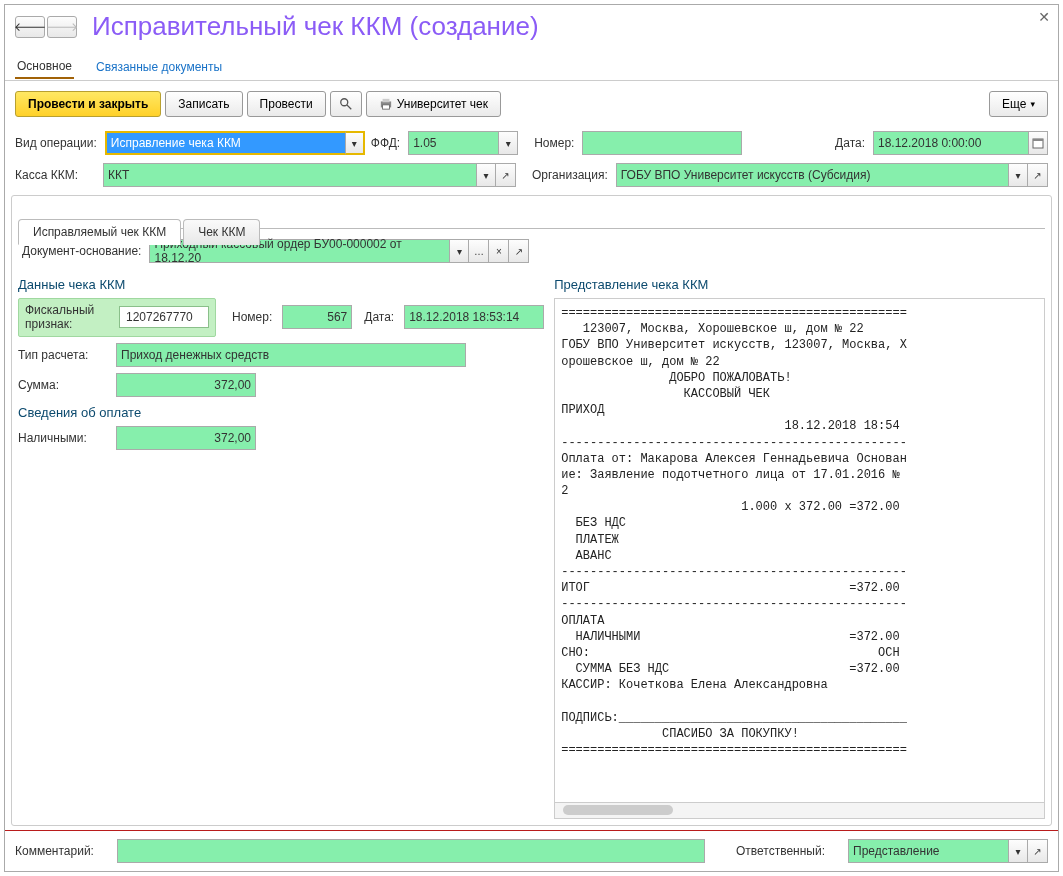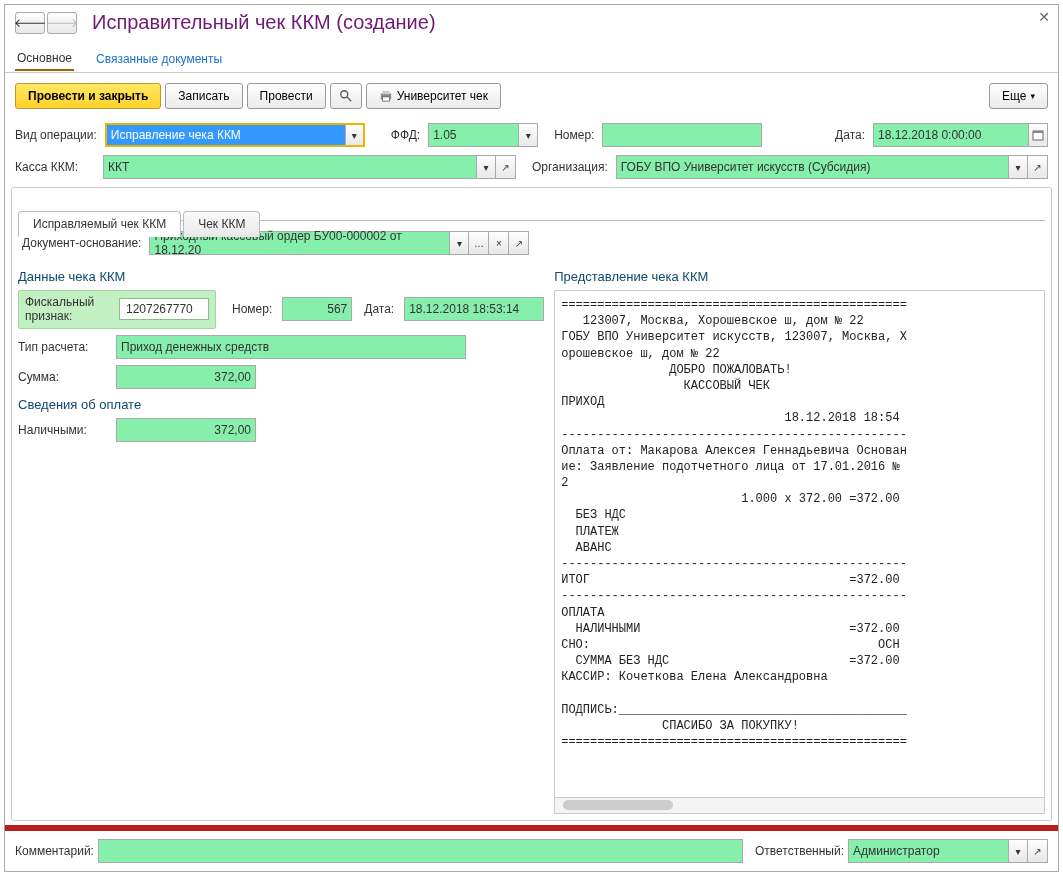--- a/index.html
+++ b/index.html
@@ -27,21 +27,21 @@
   .nav-btns { display: flex; gap: 2px; }
   .nav-btn {
     width: 30px; height: 22px;
     border: 1px solid #aaa;
     background: linear-gradient(#fdfdfd,#e8e8e8);
     border-radius: 3px;
     display: flex; align-items: center; justify-content: center;
     cursor: pointer;
     font-size: 12px;
   }
-  .title { font-size: 20px; color: #701a75; }
+  .title { font-size: 26px; color: #8b5cf6; }
   .close-x { position: absolute; right: 8px; top: 4px; font-size: 14px; color: #666; cursor: pointer; }
   .tabstrip {
     display: flex;
     align-items: center;
     padding: 0 10px;
     border-bottom: 1px solid #ccc;
     height: 28px;
     gap: 20px;
     margin-top: 5px;
   }
@@ -192,22 +192,22 @@
     position: absolute;
     left: 8px; top: 2px;
     width: 110px; height: 10px;
     background: #ccc;
     border-radius: 5px;
   }
   .footer {
     display: flex;
     align-items: center;
     padding: 8px 10px;
-    gap: 2px;
-    border-top: 6px solid #b91c1c;
+    gap: 21px;
+    border-top: 1px solid #b91c1c;
   }
   .footer .field { flex: 1; }
   svg { display: block; }
 </style>
 </head>
 <body>
 
 <div class="window">
 
   <div class="close-x">✕</div>
@@ -257,21 +257,21 @@
       <span style="font-size:9px">▾</span>
     </button>
   </div>
 
   <div class="form-row">
     <span class="label">Вид операции:</span>
     <div class="combo-wrap" style="width:260px">
       <div class="field sel" style="flex:1">Исправление чека ККМ</div>
       <div class="mini-btn" style="border:2px solid #e6b800;border-left:1px solid #aaa">▾</div>
     </div>
-    <span class="label" style="margin-left:20px">ФФД:</span>
+    <span class="label" style="margin-left:0">ФФД:</span>
     <div class="combo-wrap" style="width:110px">
       <div class="field" style="flex:1">1.05</div>
       <div class="mini-btn">▾</div>
     </div>
     <span class="label" style="margin-left:10px">Номер:</span>
     <div class="field" style="width:160px"></div>
     <div class="spacer"></div>
     <span class="label">Дата:</span>
     <div class="combo-wrap" style="width:175px">
       <div class="field" style="flex:1">18.12.2018  0:00:00</div>
@@ -391,21 +391,21 @@
         </div>
       </div>
     </div>
   </div>
 
   <div class="footer">
     <span class="label">Комментарий:</span>
     <div class="field"></div>
     <span class="label" style="margin-left:10px">Ответственный:</span>
     <div class="combo-wrap" style="width:200px">
-      <div class="field" style="flex:1">Администратор</div>
+      <div class="field" style="flex:1">Представление</div>
       <div class="mini-btn">▾</div>
       <div class="mini-btn">
         <span>↗</span>
       </div>
     </div>
   </div>
 
 </div>
 
 </body></html>

